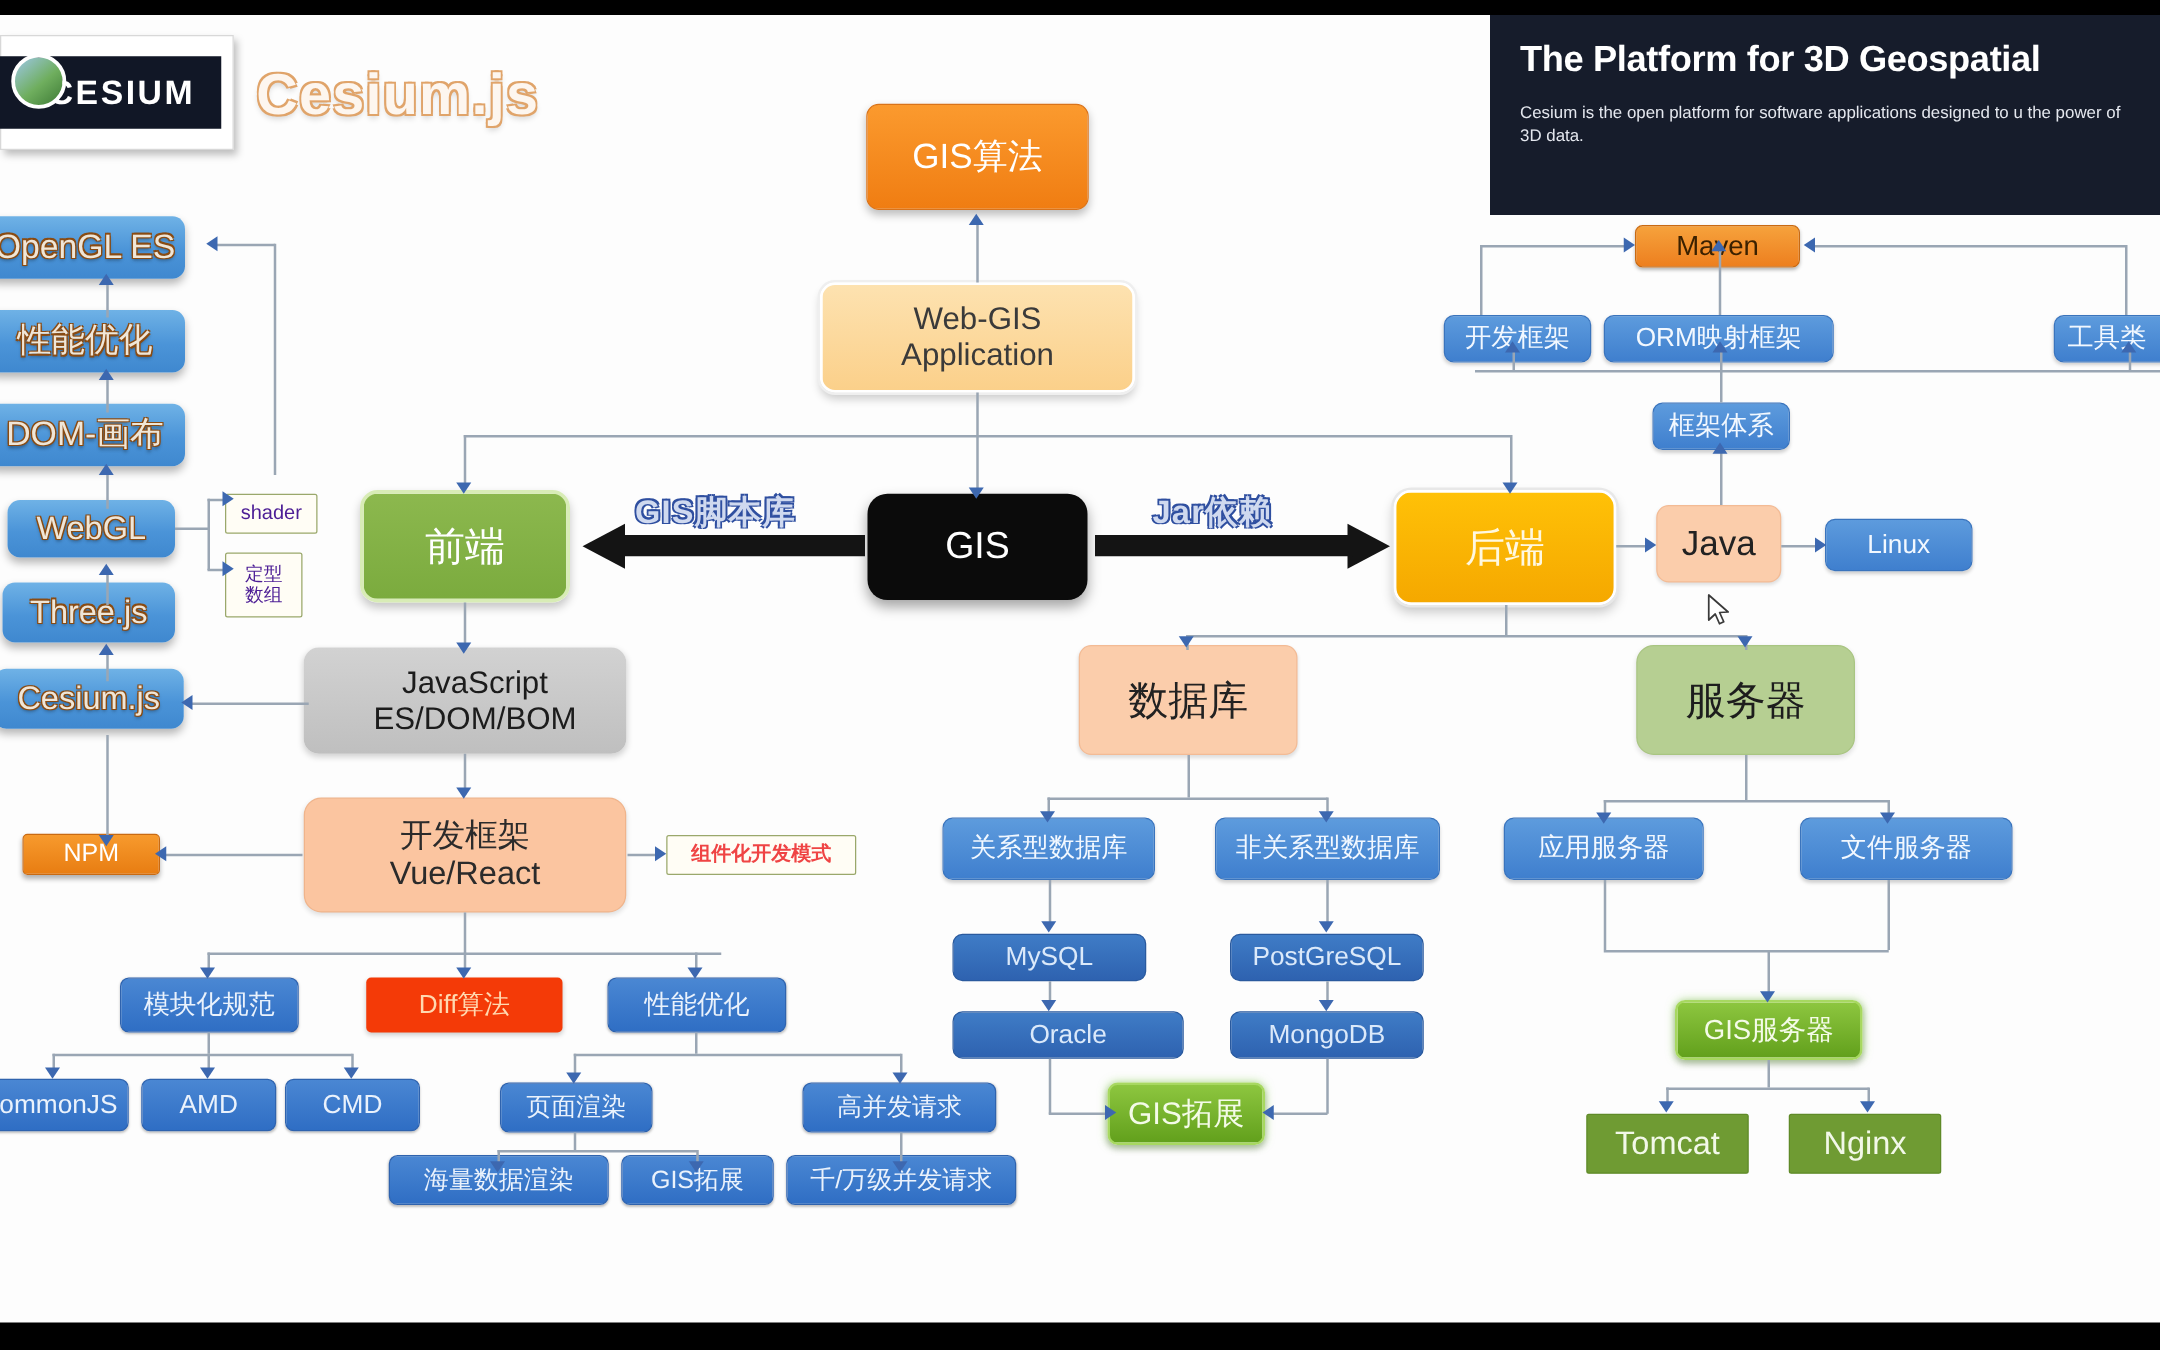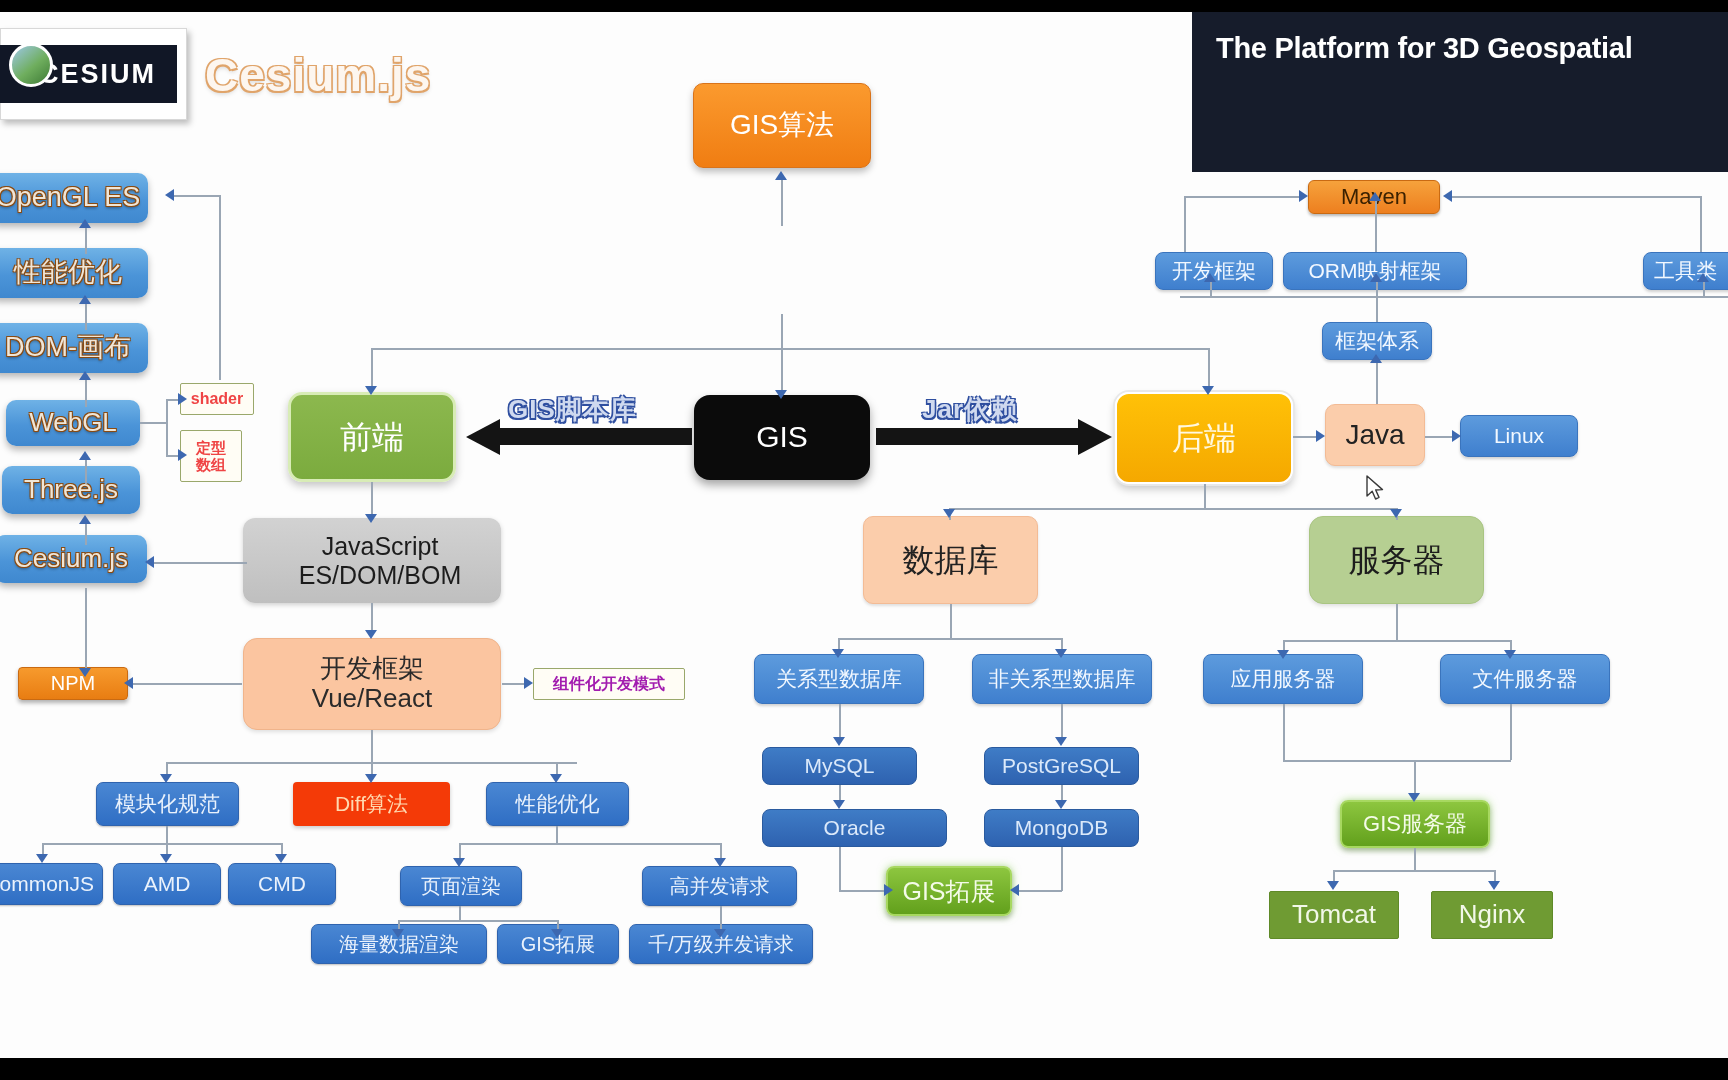--- a/index.html
+++ b/index.html
@@ -106,25 +106,25 @@
   .red{
     background:#f43a07;color:#ffd9b0;border-radius:4px;
     box-shadow:0 2px 4px rgba(0,0,0,.2);
   }
   .gray{
     background:linear-gradient(180deg,#d2d2d2 0%,#bfbfbf 100%);
     color:#1c1c1c;border-radius:12px;box-shadow:0 2px 5px rgba(0,0,0,.18);
   }
   .outline-olive{
     background:#fffdf5;border:1px solid #9aa86b;border-radius:2px;
-    color:#ef4444;font-weight:bold;
+    color:#4c1d95;font-weight:normal;margin-top:12px;
   }
   .outline-olive2{
     background:#fffdf5;border:1px solid #9aa86b;border-radius:2px;
-    color:#a21caf;font-weight:bold;
+    color:#ef4444;font-weight:bold;
   }
 
   
   .ln{position:absolute;background:#9aa6b4;z-index:1;}
   .lnh{height:1.5px;}
   .lnv{width:1.5px;}
   .arw{position:absolute;width:0;height:0;z-index:2;}
   .arw.down{border-left:6px solid transparent;border-right:6px solid transparent;border-top:9px solid #3d68b0;}
   .arw.up{border-left:6px solid transparent;border-right:6px solid transparent;border-bottom:9px solid #3d68b0;}
   .arw.left{border-top:6px solid transparent;border-bottom:6px solid transparent;border-right:9px solid #3d68b0;}
@@ -187,20 +187,21 @@
   <div id="logo-box">
     <div id="logo-inner">
       <span id="logo-word">CESIUM</span>
     </div>
     <div id="logo-mark"></div>
   </div>
   <div id="wordmark">Cesium.js</div>
 
   <div id="promo">
     <h1>The Platform for 3D Geospatial</h1>
+    <p>Cesium is the open platform for software applications designed to u the power of 3D data.</p>
   </div>
 
   <div class="ln lnv" style="left:85px;top:226px;height:28px;"></div>
   <div class="arw up" style="left:79px;top:219px;"></div>
   <div class="ln lnv" style="left:85px;top:302px;height:28px;"></div>
   <div class="arw up" style="left:79px;top:295px;"></div>
   <div class="ln lnv" style="left:85px;top:377px;height:30px;"></div>
   <div class="arw up" style="left:79px;top:371px;"></div>
   <div class="ln lnv" style="left:85px;top:457px;height:27px;"></div>
   <div class="arw up" style="left:79px;top:451px;"></div>
@@ -237,20 +238,22 @@
   <div class="node blue3d" style="left:2px;top:466px;width:138px;height:48px;font-size:26px;">Three.js</div>
   <div class="node blue3d" style="left:-5px;top:535px;width:152px;height:48px;font-size:26px;">Cesium.js</div>
 
   <div class="node outline-olive" style="left:180px;top:383px;width:74px;height:32px;font-size:16px;">shader</div>
   <div class="node outline-olive" style="left:180px;top:430px;width:62px;height:52px;font-size:15px;">定型
 数组</div>
 
   <div class="node npm" style="left:18px;top:667px;width:110px;height:33px;font-size:20px;">NPM</div>
 
   <div class="node orange-solid" style="left:693px;top:83px;width:178px;height:85px;font-size:28px;">GIS算法</div>
+  <div class="node cream" style="left:656px;top:226px;width:252px;height:88px;font-size:25px;">Web-GIS
+Application</div>
 
   <div class="ln lnv" style="left:781px;top:178px;height:48px;"></div>
   <div class="arw up" style="left:775px;top:171px;"></div>
 
   <div class="ln lnv" style="left:781px;top:314px;height:78px;"></div>
   <div class="arw down" style="left:775px;top:390px;"></div>
 
   <div class="ln lnh" style="left:371px;top:348px;width:838px;"></div>
   <div class="ln lnv" style="left:371px;top:348px;height:40px;"></div>
   <div class="arw down" style="left:365px;top:386px;"></div>

